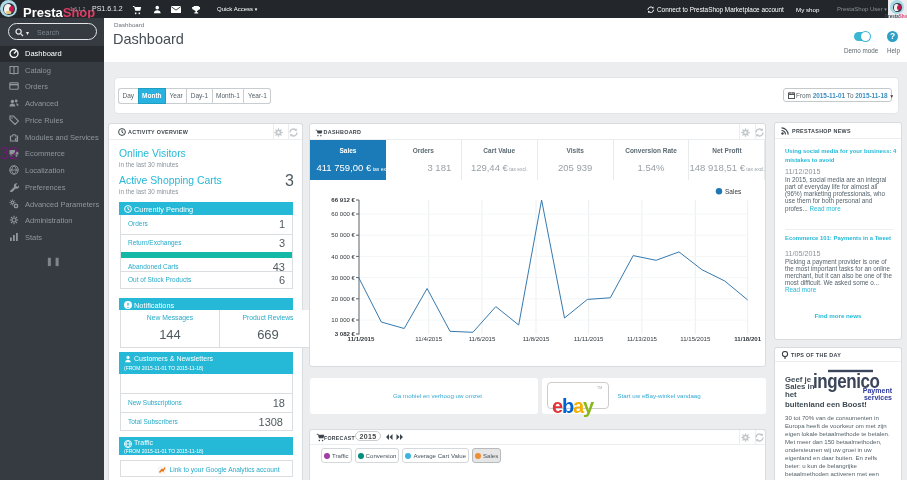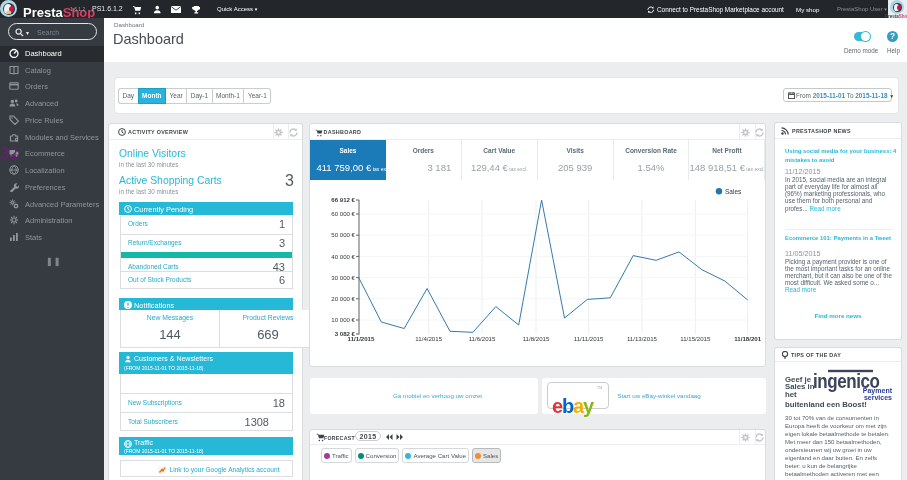--- a/index.html
+++ b/index.html
@@ -277,21 +277,21 @@
   <span style="position:absolute;left:5px;top:12.5px;font-size:5px;">(FROM 2015-11-01 TO 2015-11-18)</span>
 </div>
 <div id="custtable">
     <div class="abs" style="left:120px;top:374px;width:173px;height:57px;border:1px solid #dadee0;border-top:none;background:#fff;">
       <div style="position:absolute;left:0;top:19px;width:100%;height:19px;border-top:1px solid #dadee0;">
         <span style="position:absolute;left:7px;top:5px;font-size:6.5px;color:#26aac9;">New Subscriptions</span>
         <span style="position:absolute;right:7px;top:3px;font-size:11px;color:#4f5a61;">18</span>
       </div>
       <div style="position:absolute;left:0;top:38px;width:100%;height:19px;border-top:1px solid #dadee0;">
         <span style="position:absolute;left:7px;top:5px;font-size:6.5px;color:#26aac9;">Total Subscribers</span>
-        <span style="position:absolute;right:23px;top:3px;font-size:11px;color:#4f5a61;">1308</span>
+        <span style="position:absolute;right:9px;top:3px;font-size:11px;color:#4f5a61;">1308</span>
       </div>
     </div>
   </div>
 
 <div class="cyanbar" style="left:119px;top:437px;width:174px;height:18px;">
   <svg style="position:absolute;left:5px;top:2.5px" width="8" height="8" viewBox="0 0 8 8">
       <circle cx="4" cy="4" r="3.5" fill="none" stroke="#fff" stroke-width="1"></circle>
       <path d="M0.5 4h7M4 0.5c-2.5 2-2.5 5 0 7c2.5-2 2.5-5 0-7z" stroke="#fff" stroke-width="0.8" fill="none"></path>
     </svg>
   <span style="position:absolute;left:15px;top:2px;font-size:7px;">Traffic</span>

